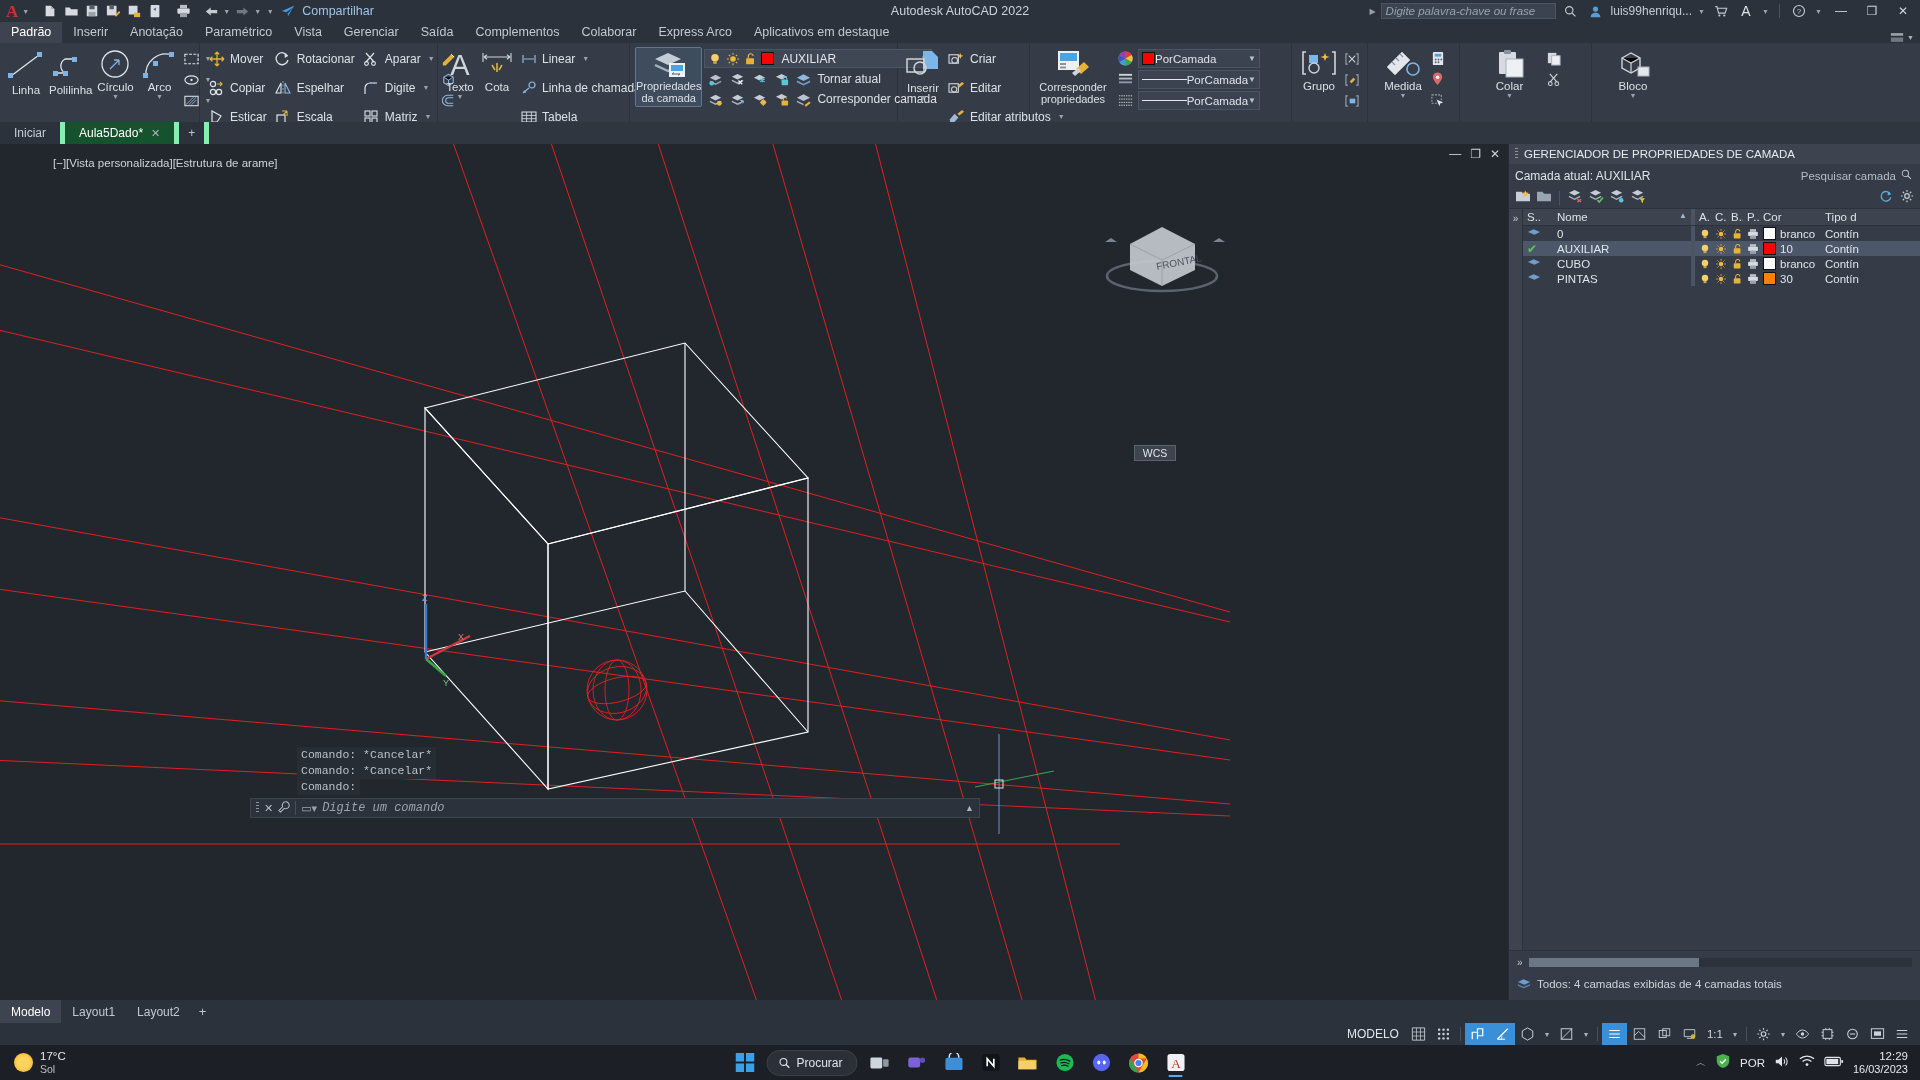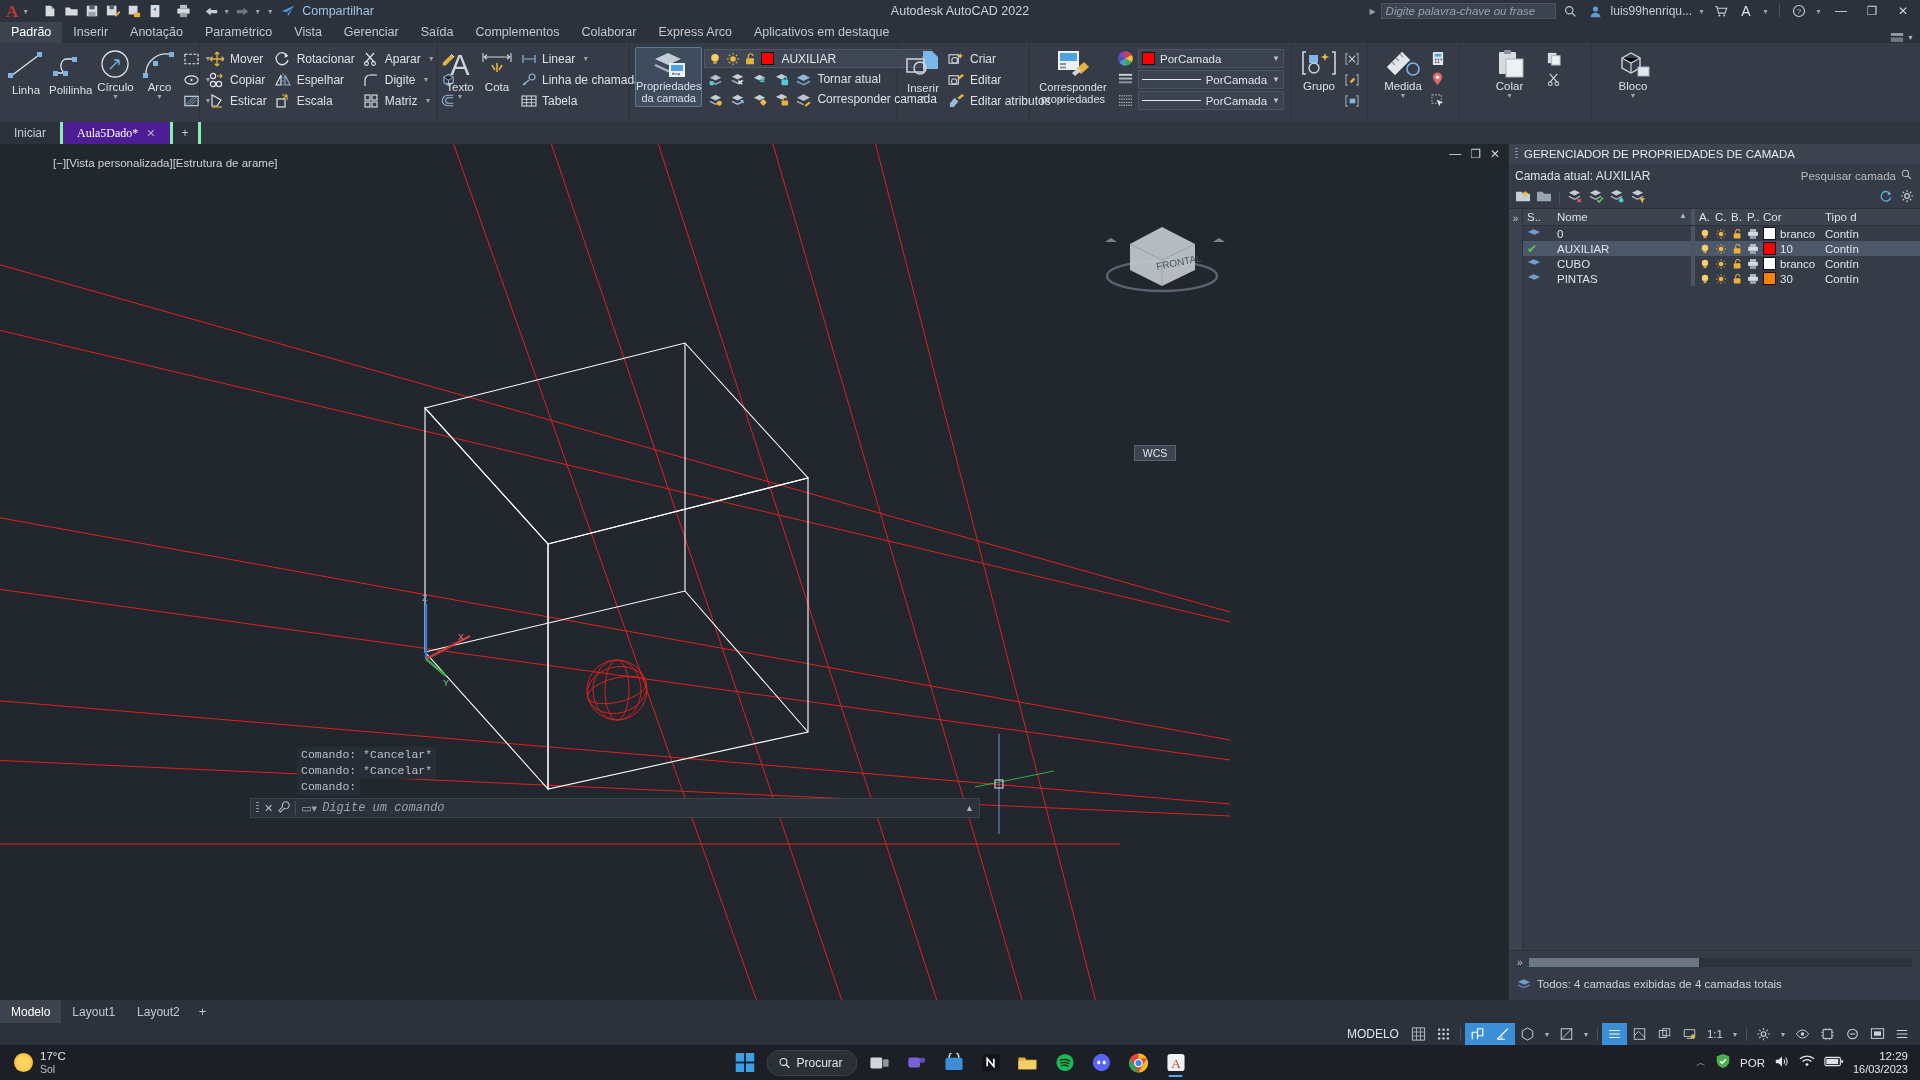--- a/index.html
+++ b/index.html
@@ -48,51 +48,51 @@
   .panel-title{ height:17px; text-align:center; color:#aeb6c0; font-size:11px; line-height:17px;
     display:flex; align-items:center; justify-content:center; gap:4px; }
   .panel-title .tcaret{ font-size:7px; color:#97a0ab; }
 
   .bigbtn{ width:56px; display:flex; flex-direction:column; align-items:center; gap:1px;
     padding-top:2px; color:#dbe0e6; font-size:11.5px; }
   .bigbtn .lbl{ text-align:center; line-height:12px; }
   .bigbtn .dcaret{ font-size:7px; color:#9aa3ad; line-height:6px; }
   .ico{ display:flex; align-items:center; justify-content:center; }
 
-  .smallcol{ display:flex; flex-direction:column; gap:2px; padding-top:2px;}
+  .smallcol{ display:flex; flex-direction:column; gap:10px; padding-top:2px;}
   .srow{ display:flex; align-items:center; gap:5px; height:19px; color:#dde1e7; font-size:12px;
     padding:0 3px; white-space:nowrap; }
   .srow .ico{ width:17px; height:17px; flex:none; }
   .srow .caret{ font-size:7px; color:#9aa3ad; margin-left:2px; }
 
   .iconcol{ display:flex; flex-direction:column; gap:2px; padding-top:2px; }
   .iconrow{ display:flex; align-items:center; gap:4px; height:19px; }
   .ibox{ width:18px; height:18px; display:flex; align-items:center; justify-content:center; }
 
   
   .layerbar{ display:flex; align-items:center; gap:4px; height:19px;
     background:#3e4753; border:1px solid #4d5764; padding:0 3px; width:228px; }
   .layerbar .nm{ flex:1; font-size:12px; color:#e3e7ec; padding-left:3px; }
   .layerbar .caret{ font-size:8px; color:#b9c0c9; }
   .swatch{ width:13px; height:13px; border:1px solid #111; }
 
   
-  .propcombo{ width:146px; height:19px; background:#3a434f; border:1px solid #4a5462;
-    display:flex; align-items:center; gap:5px; padding:0 3px; font-size:11.5px; color:#dfe4ea; }
+  .propcombo{ width:122px; height:19px; background:#3a434f; border:1px solid #4a5462;
+    display:flex; align-items:center; padding:0 3px; font-size:11.5px; color:#dfe4ea; }
   .propcombo .caret{ margin-left:auto; font-size:8px; color:#b9c0c9; }
   .propcombo .lineprev{ flex:1; height:1px; background:#e4e8ed; }
   .propcombo .txtr{ font-size:11.5px; }
 
   
   .filetabs{ position:absolute; left:0; top:122px; width:1920px; height:22px;
     background:#2f3views; }
   .filetabs{ background:#2f363f; display:flex; align-items:flex-end; }
   .ftab{ height:22px; padding:0 14px; display:flex; align-items:center; gap:8px;
-    font-size:12px; color:#c7ccd3; background:#2b323b; border-right:3px solid #86efac; }
-  .ftab.active{ background:#4c1d95; color:#ffffff;font-family:Liberation Serif, serif; }
+    font-size:12px; color:#c7ccd3; background:#2b323b; border-right:5px solid #86efac; }
+  .ftab.active{ background:#14532d; color:#ffffff; }
   .ftab .x{ font-size:11px; color:#aeb6c0; }
   .ftab.plus{ padding:0 9px; color:#c0c6cd; }
 
   
   .canvas{ position:absolute; left:0; top:144px; width:1508px; height:856px;
     background:#22272e; overflow:hidden; }
   .vplabel{ position:absolute; left:5px; top:13px; font-size:11.5px; color:#cfd4da; z-index:4;padding-left:48px; }
   .vpbtns{ position:absolute; right:8px; top:3px; display:flex; gap:9px; z-index:4; color:#cdd2d8; }
   .vpbtns span{ font-size:12px; }
 

